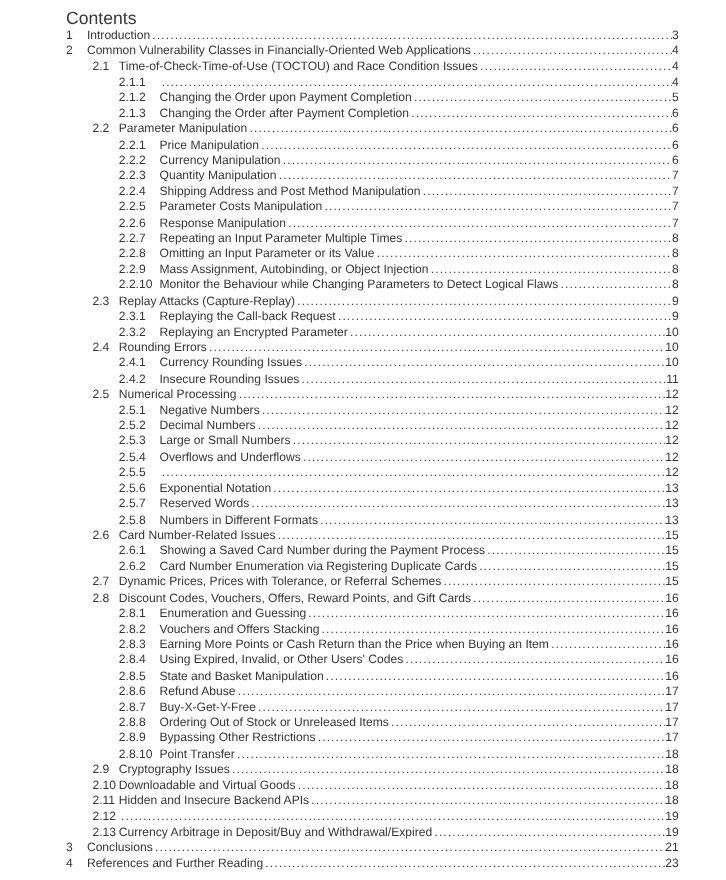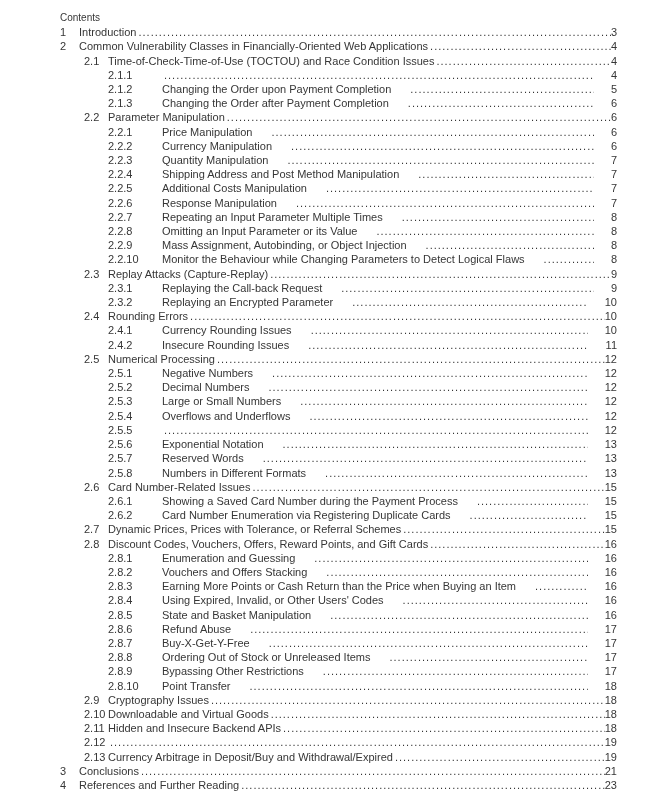--- a/index.html
+++ b/index.html
@@ -12,42 +12,42 @@
     box-sizing: border-box;
     background: #ffffff;
     padding: 11px 43px 0 60px;
     font-family: "Liberation Sans", "DejaVu Sans", sans-serif;
     font-size: 11px;
     line-height: 14.2px;
     color: #363636;
     overflow: hidden;
   }
   .toc-heading {
-    font-size: 10px;
+    font-size: 16px;
     font-weight: normal;
     margin: 0;
     line-height: 14.2px;
   }
   .toc-list {
     width: 100%;
   }
   .toc-row {
     display: flex;
     align-items: baseline;
     white-space: nowrap;
     line-height: 14.2px;
   }
   .num {
     flex: 0 0 auto;
   }
   .level-1 { padding-left: 0; }
   .level-1 .num { width: 19px; }
   .level-2 { padding-left: 24px; justify-content: flex-end; }
   .level-2 .num { width: 24px; }
-  .level-3 { padding-left: 48px; gap: 17px; }
+  .level-3 { padding-left: 48px; }
   .level-3 .num { width: 37px; }
   .title {
     flex: 0 1 auto;
     white-space: nowrap;
   }
   .leader {
     flex: 1 1 auto;
     overflow: hidden;
     white-space: nowrap;
     letter-spacing: 1px;
@@ -124,21 +124,21 @@
     <span class="pagenum">7</span>
   </div>
     <div class="toc-row level-3">
     <span class="num">2.2.4</span>
     <span class="title">Shipping Address and Post Method Manipulation</span>
     <span class="leader">............................................................................................................................................................................................................................</span>
     <span class="pagenum">7</span>
   </div>
     <div class="toc-row level-3">
     <span class="num">2.2.5</span>
-    <span class="title">Additional Costs Manipulation</span>
+    <span class="title">Parameter Costs Manipulation</span>
     <span class="leader">............................................................................................................................................................................................................................</span>
     <span class="pagenum">7</span>
   </div>
     <div class="toc-row level-3">
     <span class="num">2.2.6</span>
     <span class="title">Response Manipulation</span>
     <span class="leader">............................................................................................................................................................................................................................</span>
     <span class="pagenum">7</span>
   </div>
     <div class="toc-row level-3">

